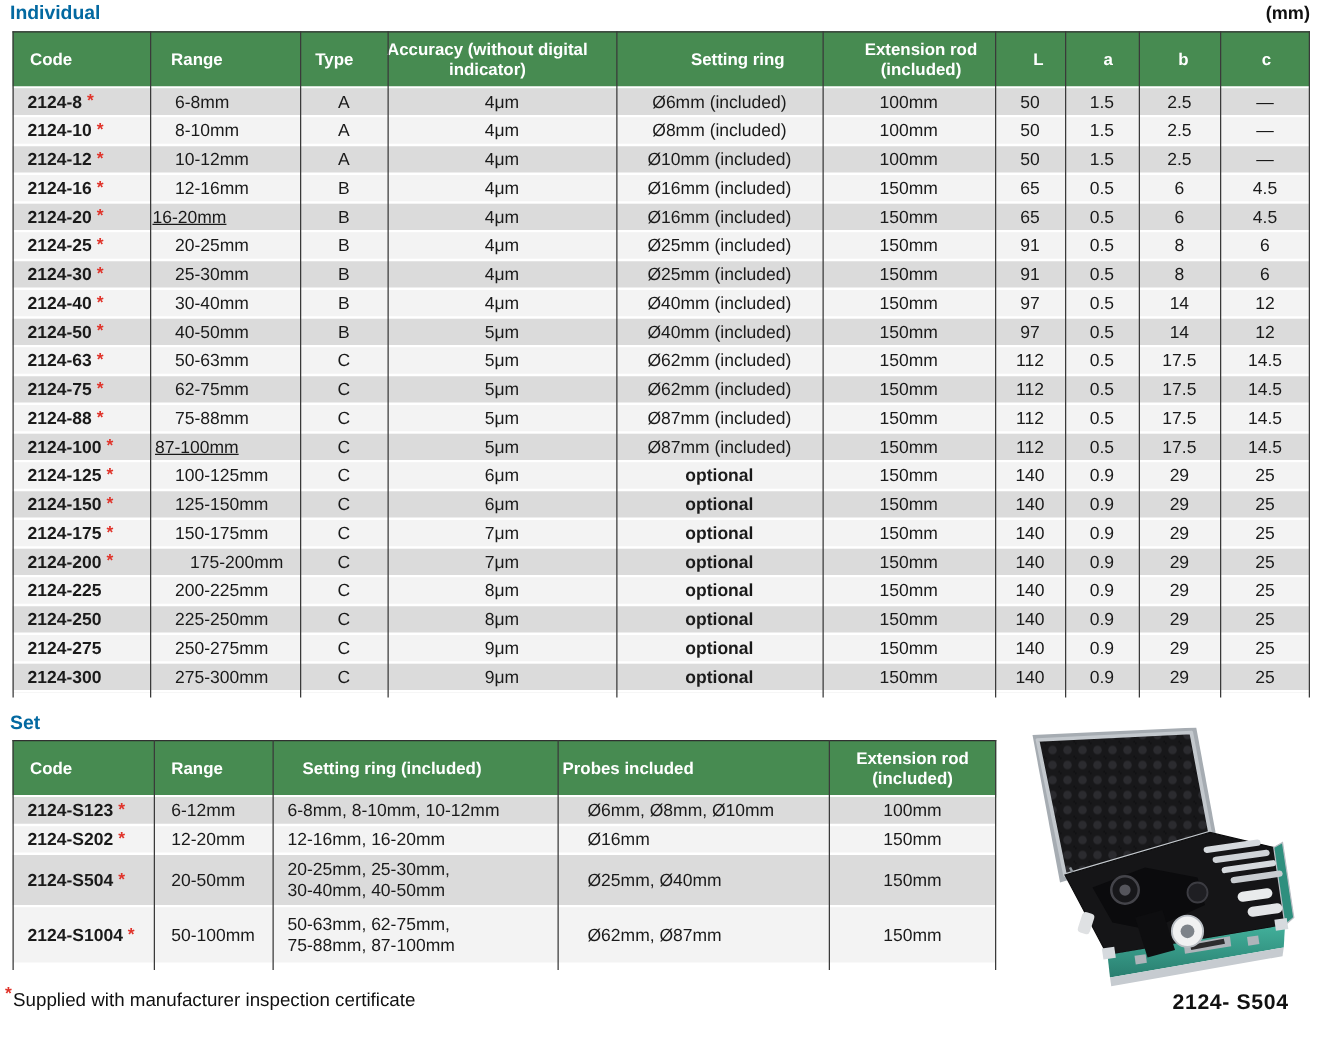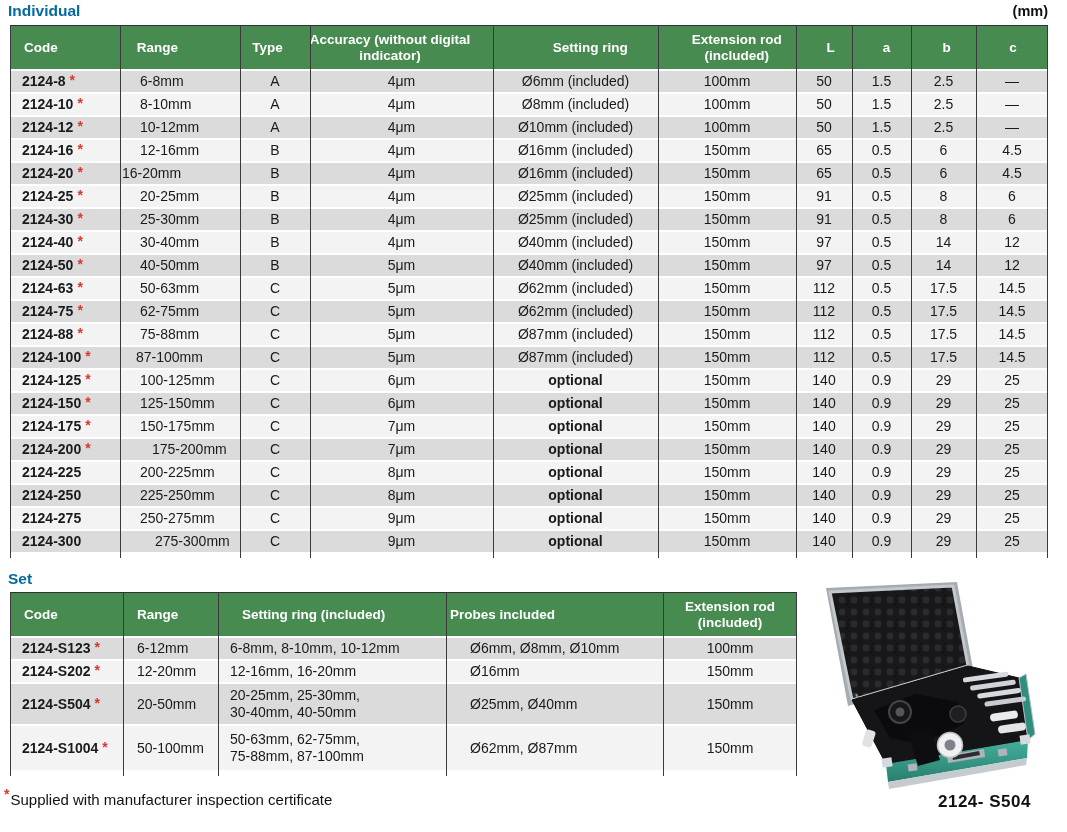--- a/index.html
+++ b/index.html
@@ -89,21 +89,21 @@
       <div class="cell" style="width: 183px;">4μm</div>
       <div class="cell" style="width: 165px;">Ø16mm (included)</div>
       <div class="cell" style="width: 138px;">150mm</div>
       <div class="cell" style="width: 56px;">65</div>
       <div class="cell" style="width: 59px;">0.5</div>
       <div class="cell" style="width: 65px;">6</div>
       <div class="cell" style="width: 72px;">4.5</div>
     </div>
     <div class="row odd" style="height: 23px;">
       <div class="cell cleft code" style="width: 110px; padding-left: 12px;"><span>2124-20</span><span class="star">*</span></div>
-      <div class="cell cleft" style="width: 120px; ">16-20mm</div>
+      <div class="cell cleft" style="width: 120px;  text-decoration: underline;">16-20mm</div>
       <div class="cell" style="width: 70px;">B</div>
       <div class="cell" style="width: 183px;">4μm</div>
       <div class="cell" style="width: 165px;">Ø16mm (included)</div>
       <div class="cell" style="width: 138px;">150mm</div>
       <div class="cell" style="width: 56px;">65</div>
       <div class="cell" style="width: 59px;">0.5</div>
       <div class="cell" style="width: 65px;">6</div>
       <div class="cell" style="width: 72px;">4.5</div>
     </div>
     <div class="row even" style="height: 23px;">
@@ -185,21 +185,21 @@
       <div class="cell" style="width: 183px;">5μm</div>
       <div class="cell" style="width: 165px;">Ø87mm (included)</div>
       <div class="cell" style="width: 138px;">150mm</div>
       <div class="cell" style="width: 56px;">112</div>
       <div class="cell" style="width: 59px;">0.5</div>
       <div class="cell" style="width: 65px;">17.5</div>
       <div class="cell" style="width: 72px;">14.5</div>
     </div>
     <div class="row odd" style="height: 23px;">
       <div class="cell cleft code" style="width: 110px; padding-left: 12px;"><span>2124-100</span><span class="star">*</span></div>
-      <div class="cell cleft" style="width: 120px; padding-left: 16px;">87-100mm</div>
+      <div class="cell cleft" style="width: 120px; padding-left: 4px; text-decoration: underline;">87-100mm</div>
       <div class="cell" style="width: 70px;">C</div>
       <div class="cell" style="width: 183px;">5μm</div>
       <div class="cell" style="width: 165px;">Ø87mm (included)</div>
       <div class="cell" style="width: 138px;">150mm</div>
       <div class="cell" style="width: 56px;">112</div>
       <div class="cell" style="width: 59px;">0.5</div>
       <div class="cell" style="width: 65px;">17.5</div>
       <div class="cell" style="width: 72px;">14.5</div>
     </div>
     <div class="row even" style="height: 23px;">
@@ -281,21 +281,21 @@
       <div class="cell" style="width: 183px;">9μm</div>
       <div class="cell opt" style="width: 165px;">optional</div>
       <div class="cell" style="width: 138px;">150mm</div>
       <div class="cell" style="width: 56px;">140</div>
       <div class="cell" style="width: 59px;">0.9</div>
       <div class="cell" style="width: 65px;">29</div>
       <div class="cell" style="width: 72px;">25</div>
     </div>
     <div class="row odd" style="height: 23px;">
       <div class="cell cleft code" style="width: 110px; padding-left: 12px;"><span>2124-300</span></div>
-      <div class="cell cleft" style="width: 120px; padding-left: 35px; text-align: right;">275-300mm</div>
+      <div class="cell cleft" style="width: 120px; padding-left: 20px; text-align: right;">275-300mm</div>
       <div class="cell" style="width: 70px;">C</div>
       <div class="cell" style="width: 183px;">9μm</div>
       <div class="cell opt" style="width: 165px;">optional</div>
       <div class="cell" style="width: 138px;">150mm</div>
       <div class="cell" style="width: 56px;">140</div>
       <div class="cell" style="width: 59px;">0.9</div>
       <div class="cell" style="width: 65px;">29</div>
       <div class="cell" style="width: 72px;">25</div>
     </div>
     <div class="vsep" style="left: 0px; height: 533px;"></div>

